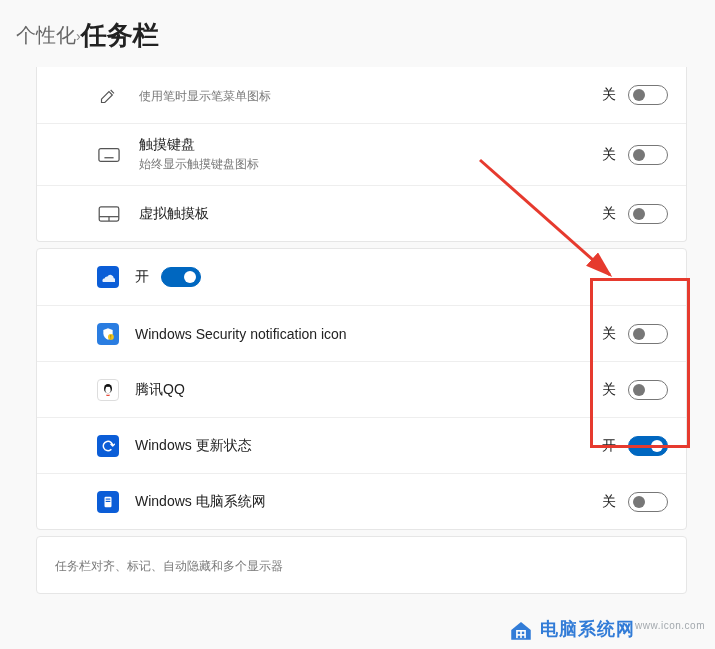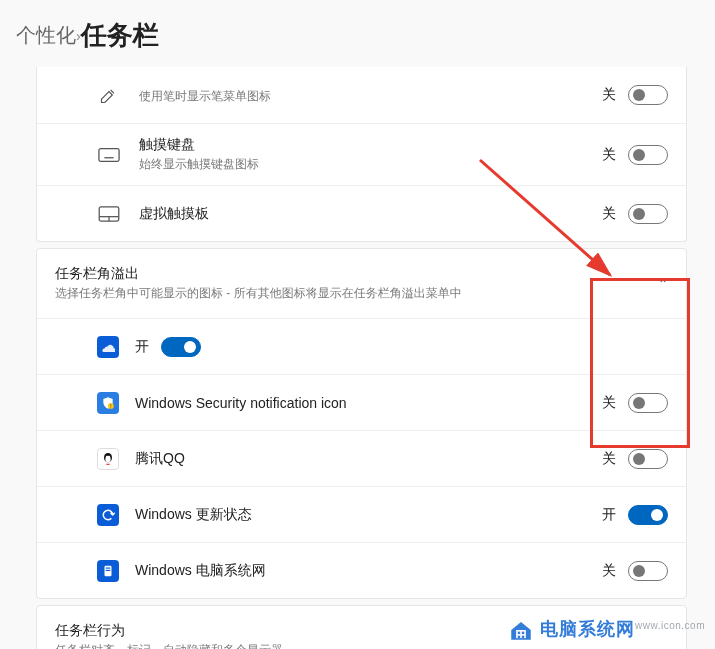--- a/index.html
+++ b/index.html
@@ -156,27 +156,20 @@
         <div class="title">虚拟触摸板</div>
       </div>
       <span class="state-text">关</span>
       <div class="toggle off">
           <div class="knob"></div>
         </div>
     </div>
   </div>
 
   <div class="card">
-    <div class="row section-header">
-      <div class="labels">
-        <div class="title">任务栏角溢出</div>
-        <div class="sub">选择任务栏角中可能显示的图标 - 所有其他图标将显示在任务栏角溢出菜单中</div>
-      </div>
-      <span class="chevron">⌃</span>
-    </div>
 
     <div class="row">
       <div class="app-icon navy">
         <svg width="14" height="10" viewBox="0 0 24 16">
             <path fill="#fff" d="M6 12a5 5 0 015-5 6 6 0 0111 3 4 4 0 01-1 8H7a4 4 0 01-1-8z" opacity=".9"></path>
           </svg>
       </div>
       <span class="state-text">开</span>
       <div class="toggle on">
           <div class="knob"></div>
@@ -248,21 +241,20 @@
       <span class="state-text">关</span>
       <div class="toggle off">
           <div class="knob"></div>
         </div>
     </div>
   </div>
 
   <div class="card">
     <div class="row section-header">
       <div class="labels">
-        <div class="title">任务栏行为</div>
         <div class="sub">任务栏对齐、标记、自动隐藏和多个显示器</div>
       </div>
     </div>
   </div>
 
 </div>
 
 <div class="highlight-box" style="left:590px; top:278px; width:100px; height:170px;"></div>
 
 <svg class="arrow-svg" style="left:470px; top:150px;" width="170" height="150">

